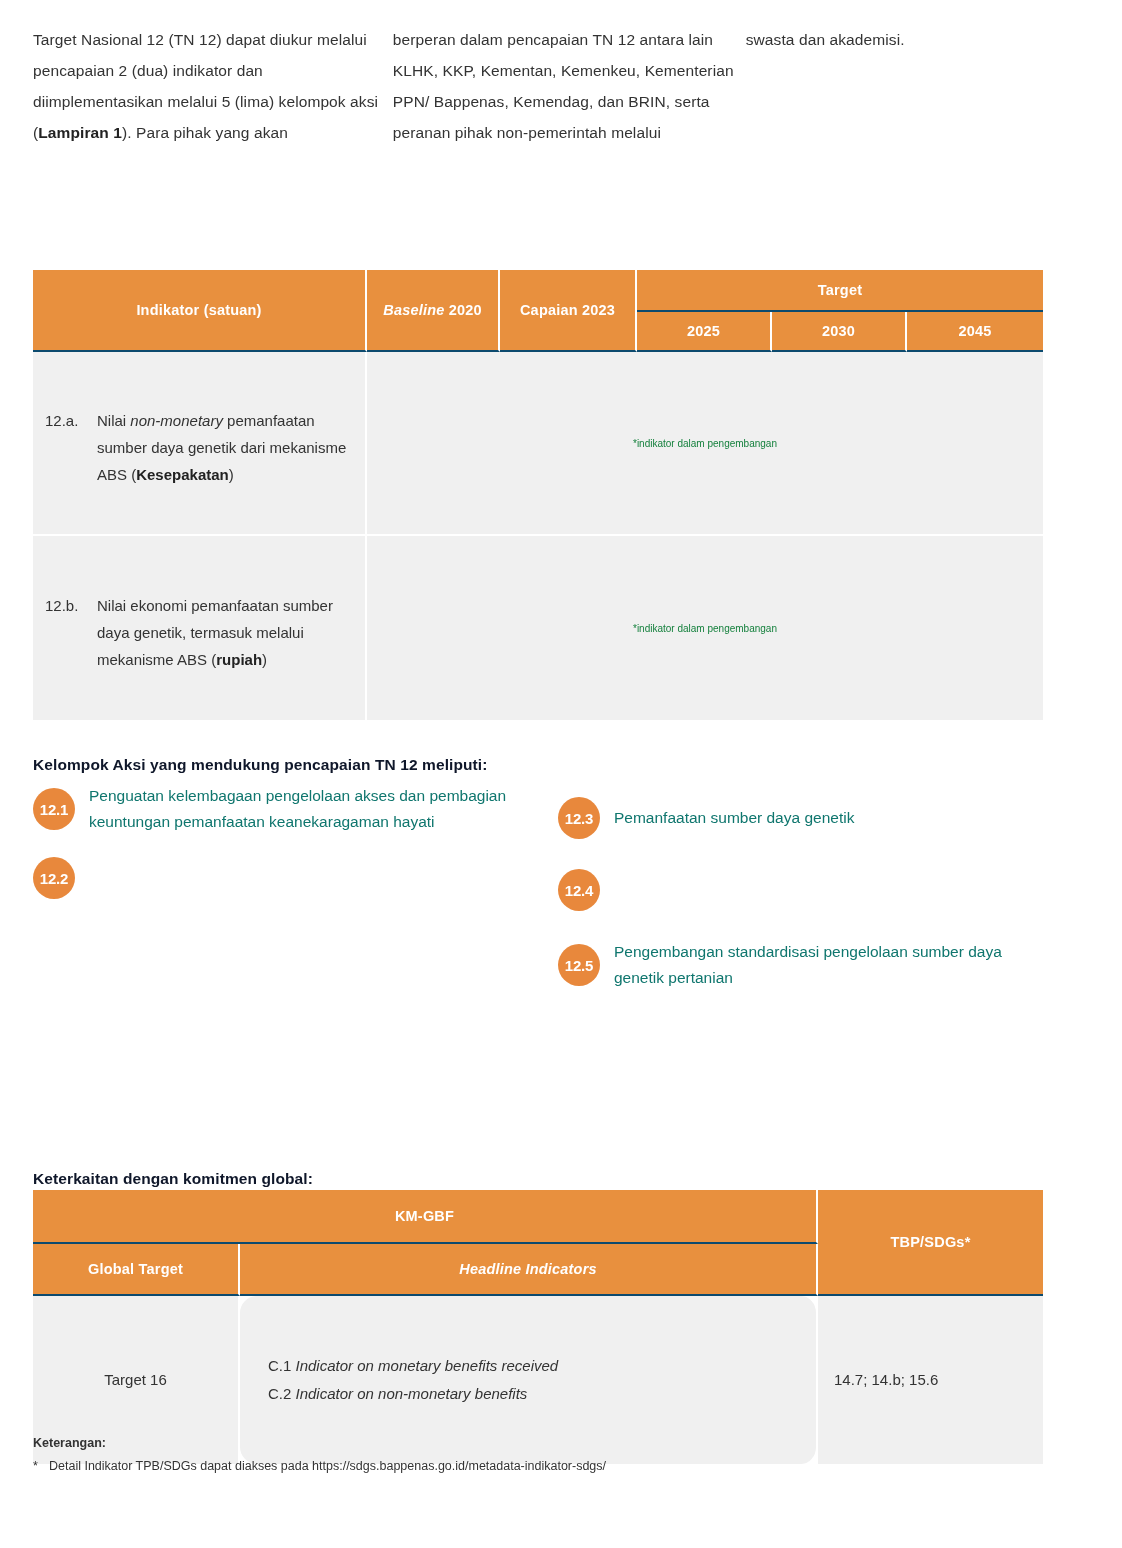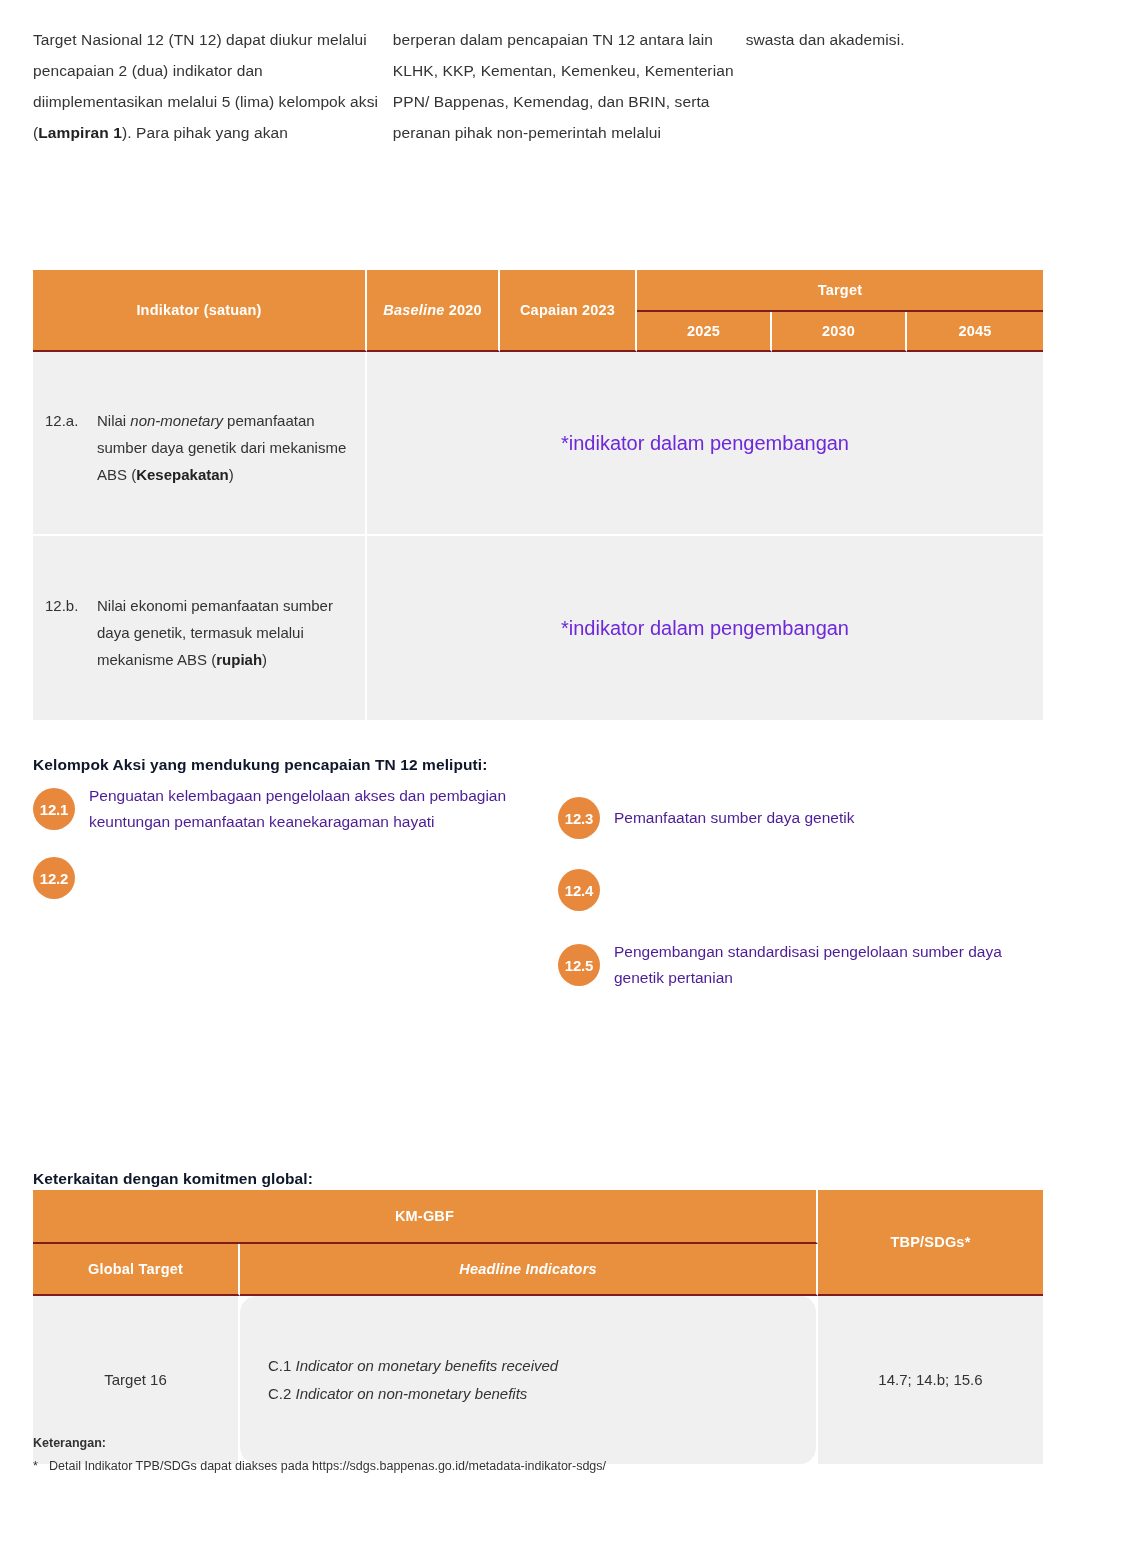--- a/index.html
+++ b/index.html
@@ -56,21 +56,21 @@
     vertical-align: middle;
   }
   .hdr {
     background: #E8903E;
     color: #ffffff;
     font-weight: 700;
     text-align: center;
     font-size: 14.5px;
     letter-spacing: 0.2px;
     border-right: 2px solid #ffffff;
-    border-bottom: 2px solid #7f1d1d;
+    border-bottom: 2px solid #0c4a6e;
   }
   .hdr.last { border-right: none; }
   .bodycell {
     background: #f0f0f0;
     border-right: 2px solid #ffffff;
     border-bottom: 2px solid #ffffff;
     font-size: 15px;
     color: #333333;
   }
   .bodycell.last { border-right: none; }
@@ -98,22 +98,22 @@
   }
   .ind-text {
     flex: 1 1 auto;
     font-size: 15px;
     color: #333;
   }
   .ind-text i { font-style: italic; }
   .ind-text b { font-weight: 700; color: #222; }
   .merged-note {
     text-align: center;
-    font-size: 20px;
-    color: #6d28d9;
+    font-size: 10px;
+    color: #15803d;
   }
 
   
   .section-title {
     position: absolute;
     font-weight: 700;
     font-size: 15.5px;
     color: #0f172a;
     letter-spacing: 0.1px;
     margin-top: 18px;
@@ -142,40 +142,40 @@
     font-size: 15px;
     display: flex;
     align-items: center;
     justify-content: center;
     letter-spacing: -0.2px;
   }
   .aksi-text {
     margin-left: 14px;
     font-size: 15.5px;
     line-height: 26px;
-    color: #4c1d95;
+    color: #0f766e;
   }
   .aksi-text i { font-style: italic; }
 
   
   #global-title { left: 33px; top: 1152px; }
 
   #table-global {
     left: 33px;
     top: 1190px;
     width: 1010px;
   }
   #table-global .g-body {
     padding: 24px 16px;
     line-height: 28px;
   }
   #table-global .g-target { text-align: center; font-size: 15px; }
   #table-global .g-ind { font-size: 15px; padding-left: 28px; border-radius: 17px; }
   #table-global .g-ind i { font-style: italic; }
-  #table-global .g-sdg { text-align: center; font-size: 15px; }
+  #table-global .g-sdg { text-align: left; font-size: 15px; }
 
   
   .footnote {
     position: absolute;
     left: 33px;
     font-size: 12.5px;
     color: #333333;
   }
   #footnote-title { top: 1436px; font-weight: 700; }
   #footnote-line  { top: 1459px; font-weight: 400; }

